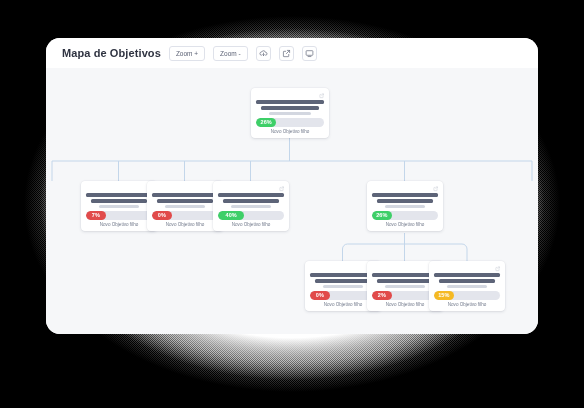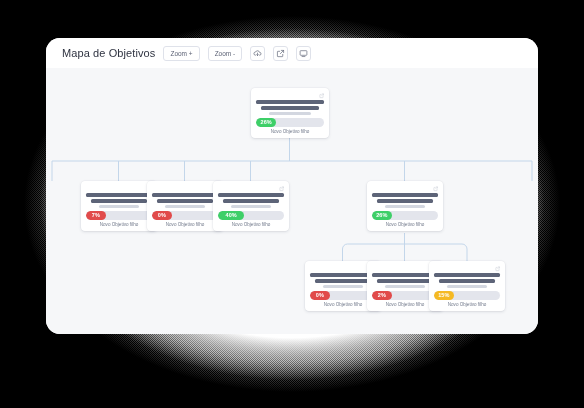--- a/index.html
+++ b/index.html
@@ -76,21 +76,21 @@
   #toolbar {
     height: 30px;
     padding: 0 0 0 16px;
     display: flex;
     align-items: center;
     gap: 8px;
     background: #ffffff;
   }
   #panel-title {
     font-size: 11px;
-    font-weight: 400;
+    font-weight: 700;
     color: #2f3341;
     letter-spacing: .1px;
     white-space: nowrap;
   }
   .tool-btn {
     height: 15px;
     padding: 0 6px;
     display: inline-flex;
     align-items: center;
     justify-content: center;

